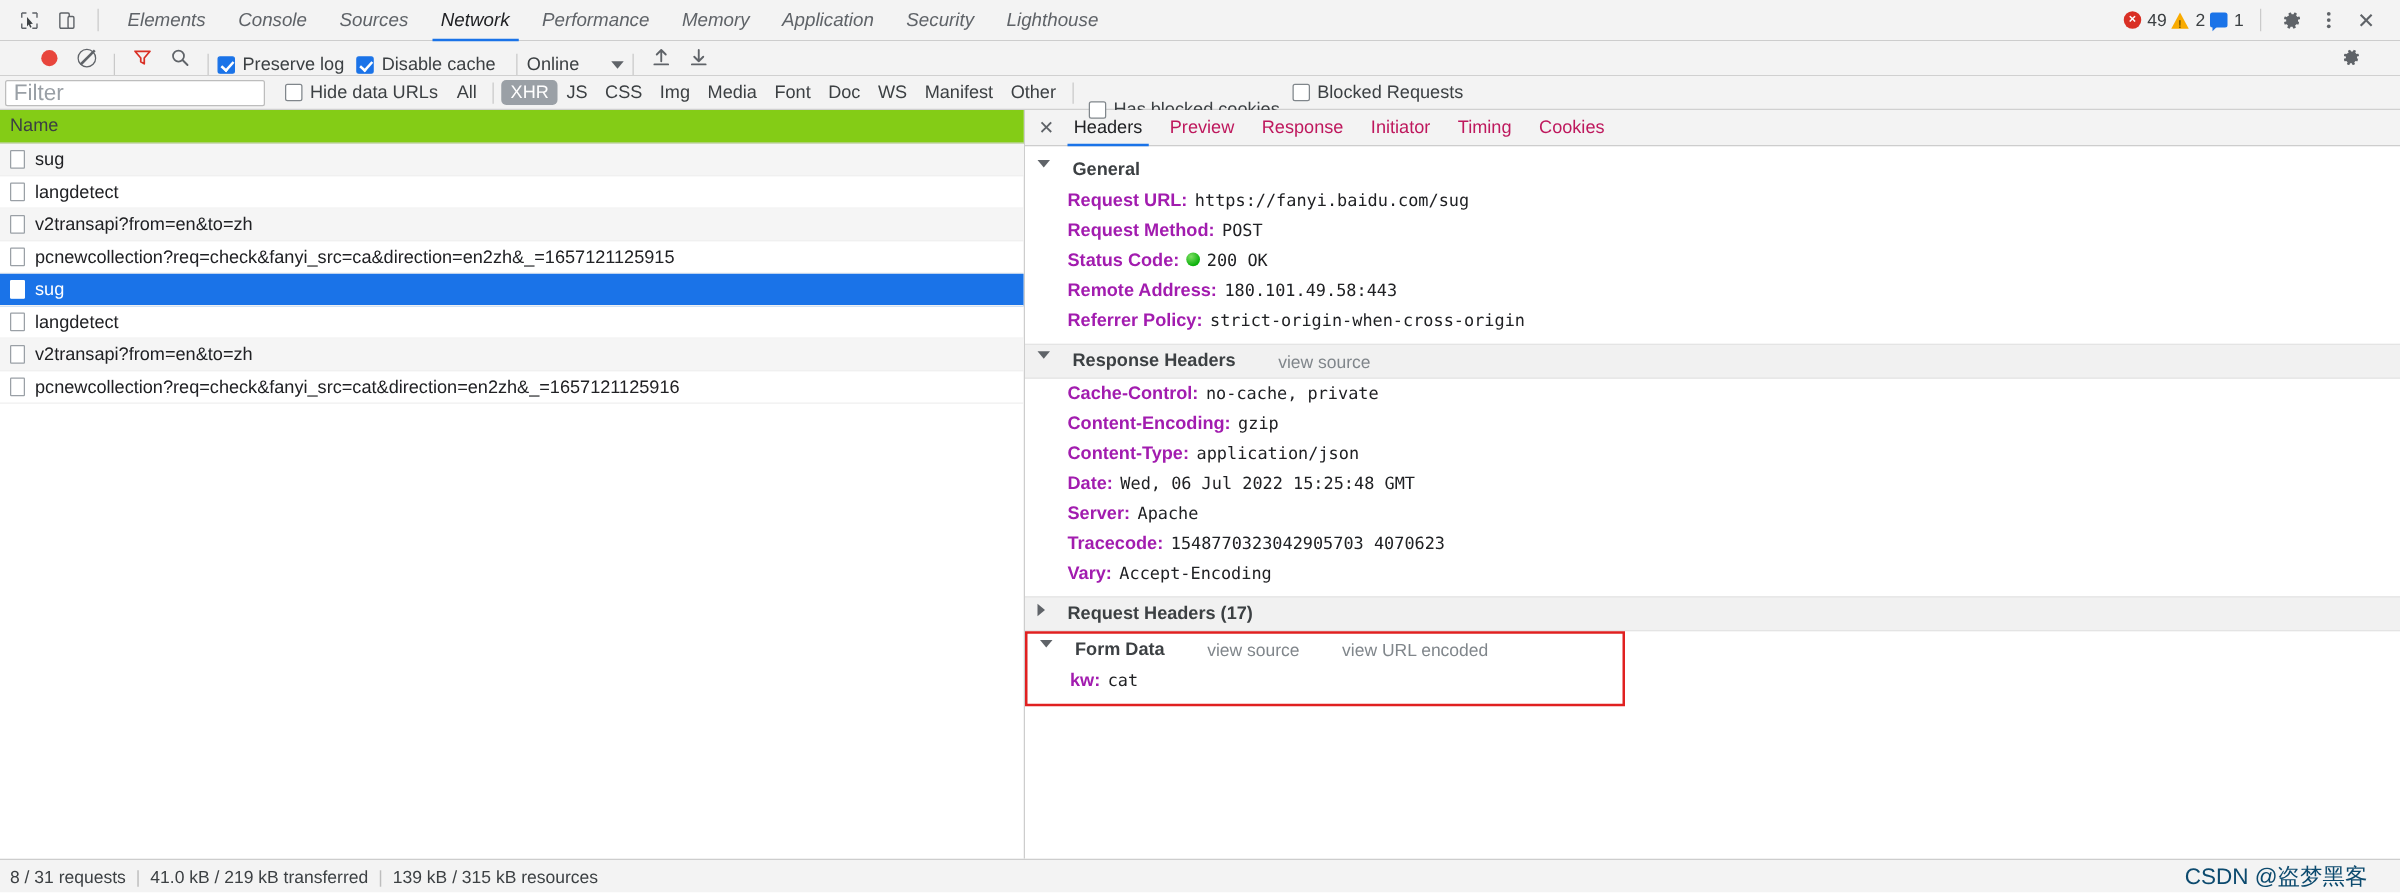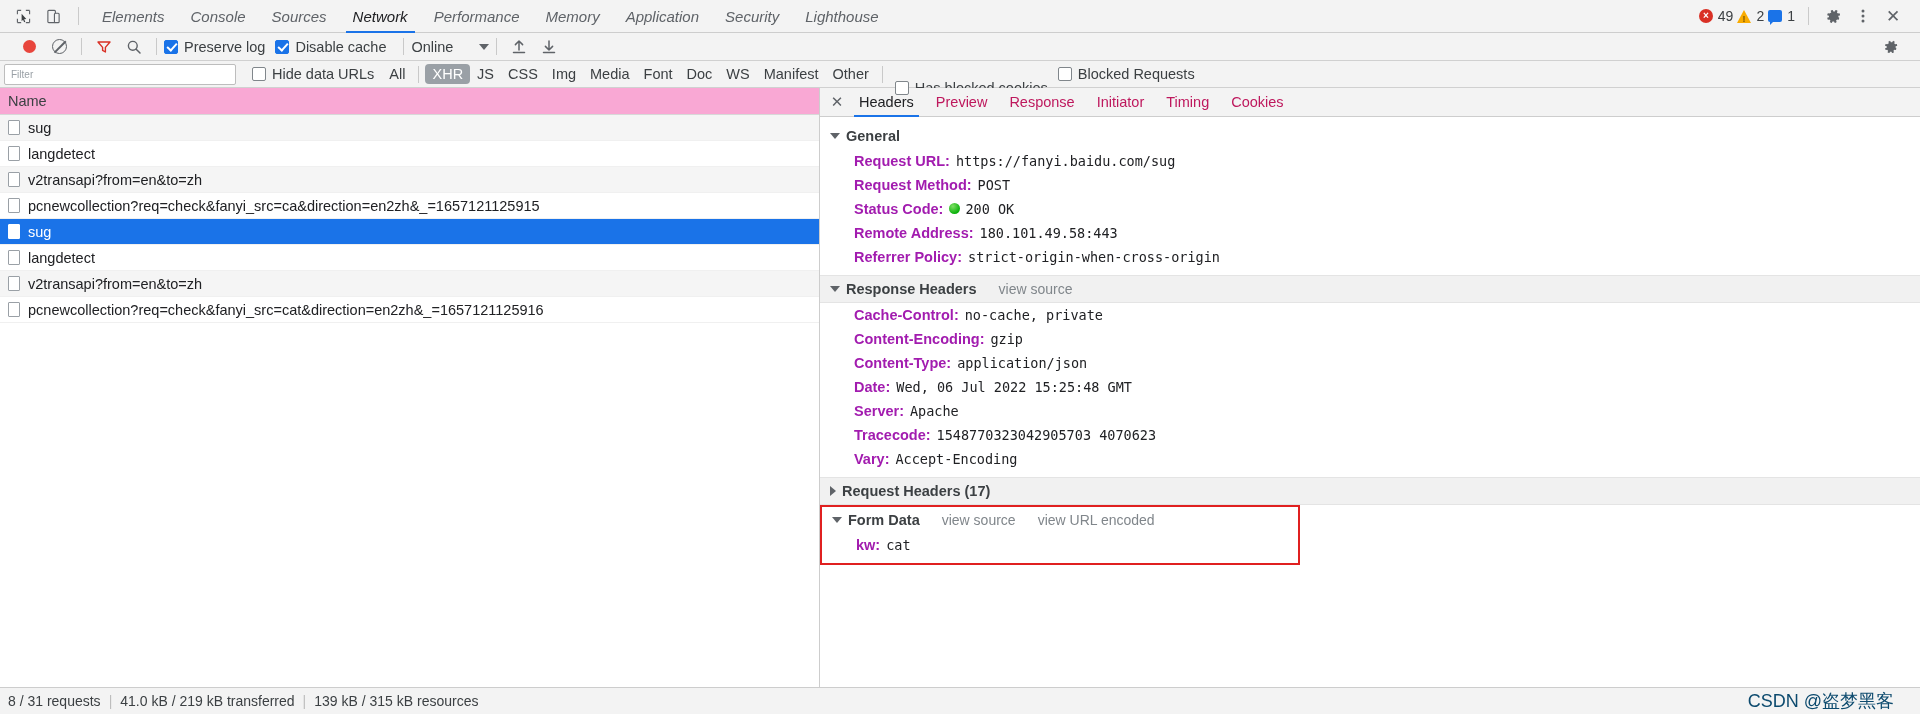--- a/index.html
+++ b/index.html
@@ -55,25 +55,25 @@
   }
   .msg-info::after{
     content:"";position:absolute;left:2px;bottom:-3px;border-left:4px solid #1a73e8;
     border-bottom:4px solid transparent;border-right:0;
   }
   .vsep { width:1px; height:18px; background:#cacaca; margin:0 9px; }
   .icon-btn { width:30px;height:28px;display:flex;align-items:center;justify-content:center;cursor:pointer; }
 
   
   .toolbar {
-    display:flex; align-items:center;
+    display:flex; align-items:flex-end;
     height:28px; min-height:28px;
     background:#f3f3f3;
     border-bottom:1px solid #d0d0d0;
-    padding:0 14px;
+    padding:0 24px;
   }
   .rec-dot { width:13px;height:13px;border-radius:50%;background:#e8453c; }
   .clear-icon { width:15px;height:15px;border:1.6px solid #5f6368;border-radius:50%;position:relative; }
   .clear-icon::after{content:"";position:absolute;left:-1px;top:5.5px;width:16px;height:1.6px;background:#5f6368;transform:rotate(-45deg);}
   .sep { width:1px;height:17px;background:#c9c9c9;margin:0 7px; }
   .cbwrap { display:flex; align-items:center; cursor:pointer; margin-right:10px; white-space:nowrap; }
   .cb {
     width:14px;height:14px;border:1.5px solid #80868b;border-radius:2px;background:#fff;
     margin-right:6px; flex:none; position:relative;
   }
@@ -90,23 +90,23 @@
 
   
   .filterbar {
     display:flex; align-items:center;
     height:27px; min-height:27px;
     background:#f3f3f3;
     border-bottom:1px solid #d0d0d0;
     padding:0 0 0 0;
   }
   .filter-input {
-    width:232px; height:21px; margin-left:4px;
+    width:208px; height:21px; margin-left:4px;
     border:1px solid #bdbdbd; border-radius:2px; background:#fff;
-    font-family:"Liberation Sans", sans-serif; font-size:10px; color:#3c4043;
+    font-family:"Liberation Sans", sans-serif; font-size:18px; color:#3c4043;
     padding:0 6px; outline:none;
   }
   .filter-input::placeholder { color:#9aa0a6; }
   .ftypes { display:flex; align-items:center; margin-left:10px; }
   .ftype {
     font-size:14.5px; color:#3c4043; padding:2px 7px; border-radius:4px; cursor:pointer;
     white-space:nowrap;
   }
   .ftype.active { background:#9aa0a6; color:#ffffff; }
   .fsep { width:1px;height:17px;background:#c9c9c9;margin:0 6px; }
@@ -114,21 +114,21 @@
   
   .main { display:flex; flex:1; min-height:0; }
   .reqpane {
     width:820px; min-width:820px;
     border-right:1px solid #cdcdcd;
     display:flex; flex-direction:column; background:#fff;
   }
   .req-head {
     height:27px; min-height:27px; display:flex; align-items:center;
     padding-left:8px; font-size:14.5px; color:#3c4043;
-    background:#f9a8d4; border-bottom:1px solid #d8d8d8;
+    background:#84cc16; border-bottom:1px solid #d8d8d8;
   }
   .req-list { flex:1; overflow:hidden; }
   .req-row {
     display:flex; align-items:center; height:26px;
     padding-left:8px; font-size:14.5px; color:#202124;
     border-bottom:1px solid #f0f0f0; cursor:pointer; white-space:nowrap;
   }
   .req-row.odd { background:#f5f5f5; }
   .req-row.selected { background:#1a73e8; color:#ffffff; }
   .doc-ico {
@@ -147,21 +147,21 @@
     font-size:15px;color:#5f6368;cursor:pointer; }
   .dtab {
     position:relative; display:flex; align-items:center; height:29px; padding:0 11px;
     font-size:14.5px; color:#be185d; cursor:pointer; white-space:nowrap;
   }
   .dtab.active { color:#202124; }
   .dtab.active::after { content:""; position:absolute; left:6px; right:6px; bottom:0; height:2px; background:#1a73e8; }
   .detail-body { flex:1; overflow:hidden; padding-top:6px; }
 
   .sec-head {
-    display:flex; align-items:center; gap:0; padding:5px 0 5px 10px;
+    display:flex; gap:12px; padding:5px 0 5px 10px;
     font-size:14.5px; font-weight:bold; color:#3c4043; cursor:pointer;
   }
   .sec-head.banded { background:#f1f1f1; border-top:1px solid #e4e4e4; border-bottom:1px solid #e4e4e4; }
   .arrow-d { width:0;height:0;border-left:5px solid transparent;border-right:5px solid transparent;
     border-top:6px solid #5f6368; margin-right:6px; flex:none; }
   .arrow-r { width:0;height:0;border-top:5px solid transparent;border-bottom:5px solid transparent;
     border-left:6px solid #5f6368; margin-right:6px; flex:none; }
   .viewsrc { font-weight:normal; color:#80868b; font-size:14px; margin-left:22px; cursor:pointer; }
 
   .kv { display:flex; align-items:baseline; padding:2px 0 2px 34px; line-height:20px; }

